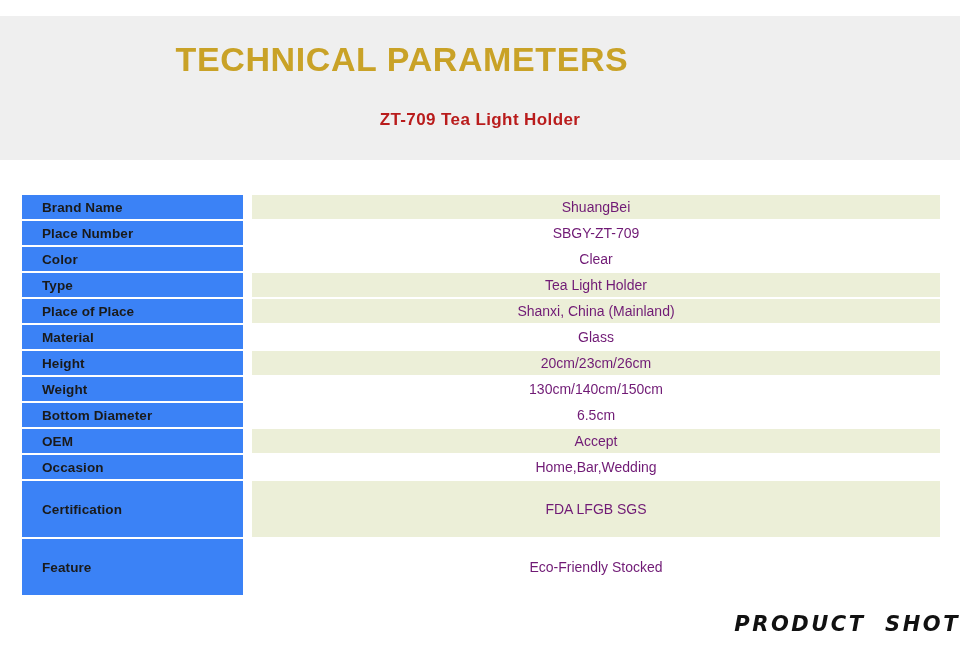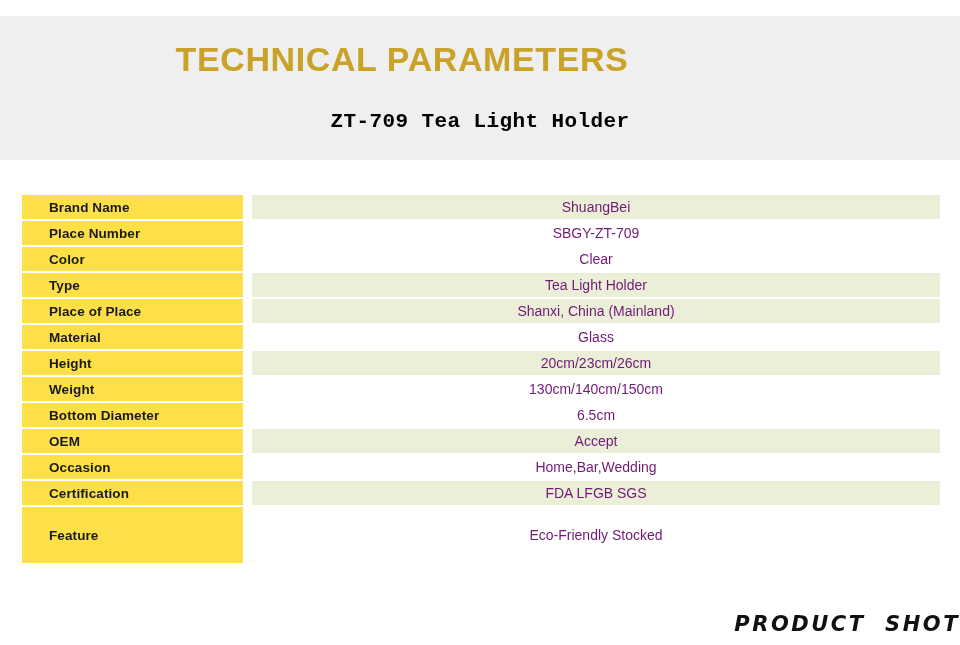--- a/index.html
+++ b/index.html
@@ -36,72 +36,71 @@
     letter-spacing: 0.6px;
     color: #c9a227;
     white-space: nowrap;
   }
   .header-subtitle {
     position: absolute;
     left: 0;
     top: 110px;
     width: 960px;
     text-align: center;
-    font-size: 21px;
+    font-size: 17px;
     font-weight: bold;
     letter-spacing: 0.4px;
-    color: #000000;
+    color: #b91c1c;
     white-space: nowrap;
-    font-family: Liberation Mono, monospace;
   }
 
   
   .spec-table {
     position: absolute;
     left: 22px;
     top: 195px;
     width: 918px;
   }
   .spec-row {
     position: relative;
     display: flex;
     align-items: stretch;
     margin-bottom: 2px;
   }
   .spec-label {
     flex: 0 0 221px;
     width: 221px;
-    background: #fde047;
+    background: #3b82f6;
     color: #1a1a1a;
     font-size: 13.5px;
     font-weight: bold;
     display: flex;
     align-items: center;
-    padding-left: 27px;
+    padding-left: 20px;
     box-sizing: border-box;
     letter-spacing: 0.1px;
   }
   .spec-value {
     flex: 1 1 auto;
     margin-left: 9px;
     display: flex;
     align-items: center;
     justify-content: center;
     font-size: 14px;
     color: #701a75;
     background: #ffffff;
     box-sizing: border-box;
   }
   .spec-row.alt .spec-value {
     background: #ecefd8;
   }
 
   
   .spec-row { height: 24px; }
-  .spec-row.tall { height: 24px; }
+  .spec-row.tall { height: 56px; }
   .spec-row.taller { height: 56px; }
 
   
   .product-shot {
     position: absolute;
     left: 0;
     top: 612px;
     width: 960px;
     text-align: right;
     font-family: "DejaVu Sans", sans-serif;

